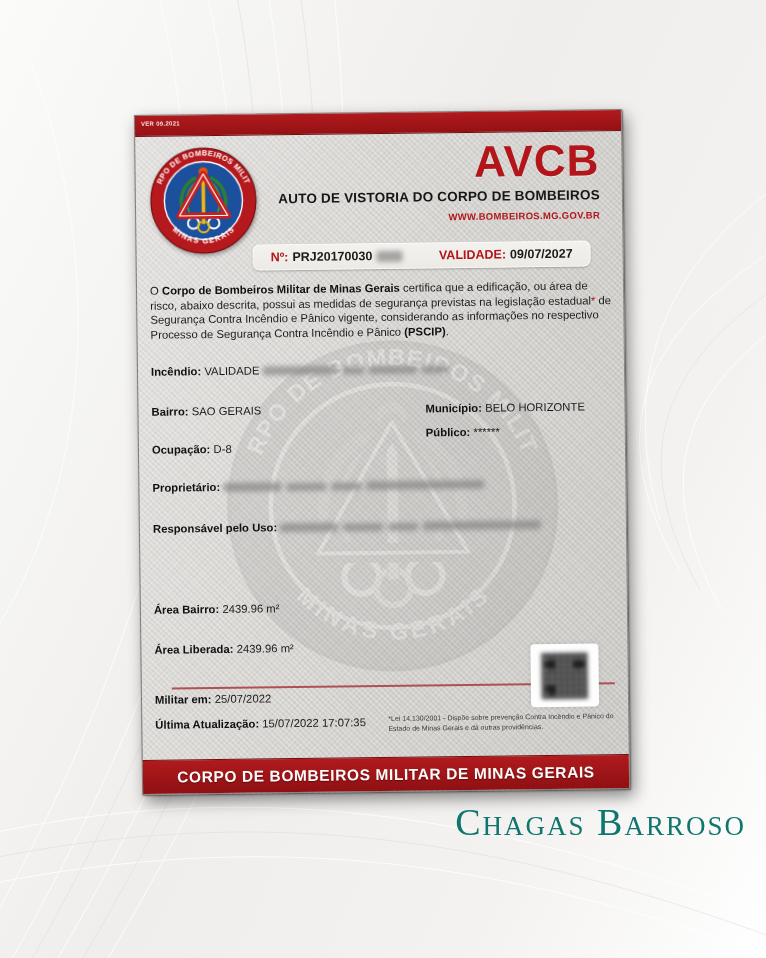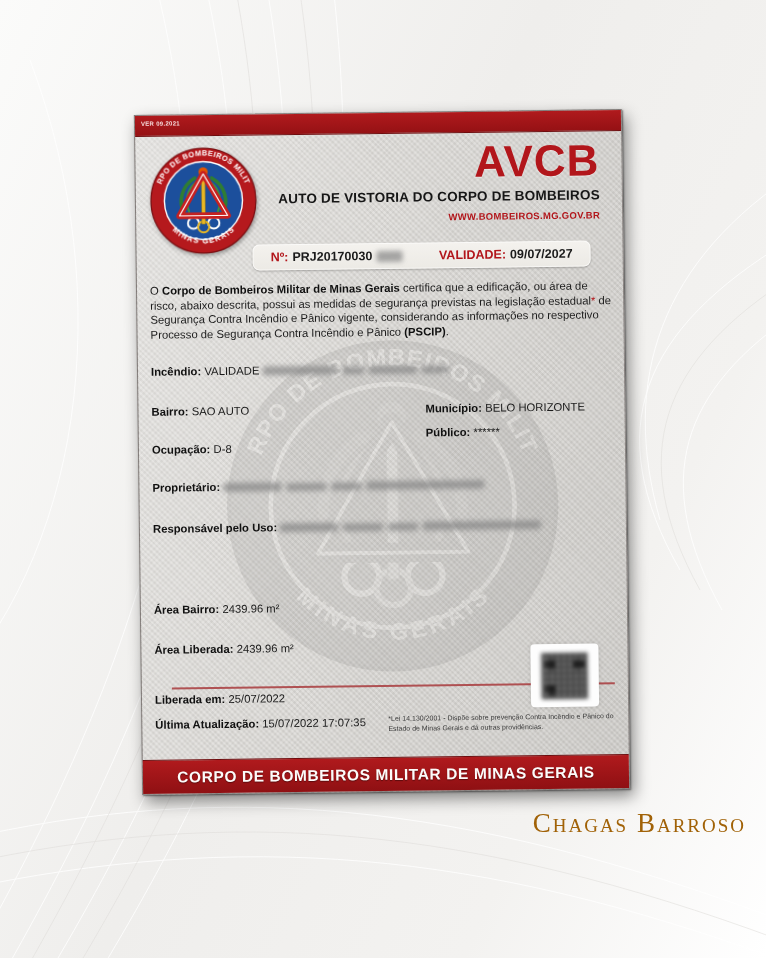--- a/index.html
+++ b/index.html
@@ -84,21 +84,21 @@
   .bottombar .txt{font-size:15.5px;font-weight:bold;color:#fdfbfa;letter-spacing:.6px;
                   text-shadow:0 1px 1px rgba(0,0,0,.4);}
 
   .watermark{position:absolute;left:86px;top:226px;width:334px;height:334px;
              opacity:.085;filter:grayscale(1) brightness(1.15);z-index:1;}
   .sheet-content{position:absolute;inset:0;z-index:3;}
 
   .signature{
     position:absolute;right:20px;top:800px;
     font-family:"Liberation Serif",serif;font-variant:small-caps;
-    font-size:27px;color:#a16207;letter-spacing:2px;z-index:3;margin-top:8px;
+    font-size:38px;color:#0f766e;letter-spacing:2px;z-index:3;
   }
 </style>
 </head>
 <body>
 
 <svg width="0" height="0" style="position:absolute" aria-hidden="true">
   <defs>
     <symbol id="emblem" viewBox="0 0 100 100">
       <circle cx="50" cy="50" r="49" fill="#b5191d" stroke="#7d0f12" stroke-width="1.2"></circle>
       <circle cx="50" cy="50" r="36.5" fill="#1c4f9c" stroke="#ffffff" stroke-width="1.3"></circle>
@@ -184,21 +184,21 @@
     <div class="para"><span>O </span><b>Corpo de Bombeiros Militar de Minas Gerais</b><span> certifica que a edificação, ou área de risco, abaixo descrita, possui as medidas de segurança previstas na legislação estadual</span><span class="red">*</span><span> de Segurança Contra Incêndio e Pânico vigente, considerando as informações no respectivo Processo de Segurança Contra Incêndio e Pânico </span><b>(PSCIP)</b><span>.</span></div>
 
     <div class="fieldrow c1" style="top:250px">
       <b>Incêndio:</b>
       <span>VALIDADE</span>
       <span class="blob" style="width:74px"></span><span class="blob sm" style="width:22px"></span><span class="blob sm" style="width:48px"></span><span class="blob sm" style="width:26px"></span>
     </div>
 
     <div class="fieldrow c1" style="top:290px">
       <b>Bairro:</b>
-      <span>SAO AUTO</span>
+      <span>SAO GERAIS</span>
     </div>
     <div class="fieldrow c2" style="top:290px">
       <b>Município:</b>
       <span>BELO HORIZONTE</span>
     </div>
 
     <div class="fieldrow c1" style="top:328px">
       <b>Ocupação:</b>
       <span>D-8</span>
     </div>
@@ -227,21 +227,21 @@
       <span>2439.96 m²</span>
     </div>
 
     <div class="sepline"></div>
 
     <div class="qr">
       <div class="qr-inner"></div>
     </div>
 
     <div class="fieldrow c1" style="top:578px">
-      <b>Liberada em:</b>
+      <b>Militar em:</b>
       <span>25/07/2022</span>
     </div>
 
     <div class="fieldrow c1" style="top:603px">
       <b>Última Atualização:</b>
       <span>15/07/2022 17:07:35</span>
     </div>
 
     <div class="footnote">*Lei 14.130/2001 - Dispõe sobre prevenção Contra Incêndio e Pânico do Estado de Minas Gerais e dá outras providências.</div>
 

